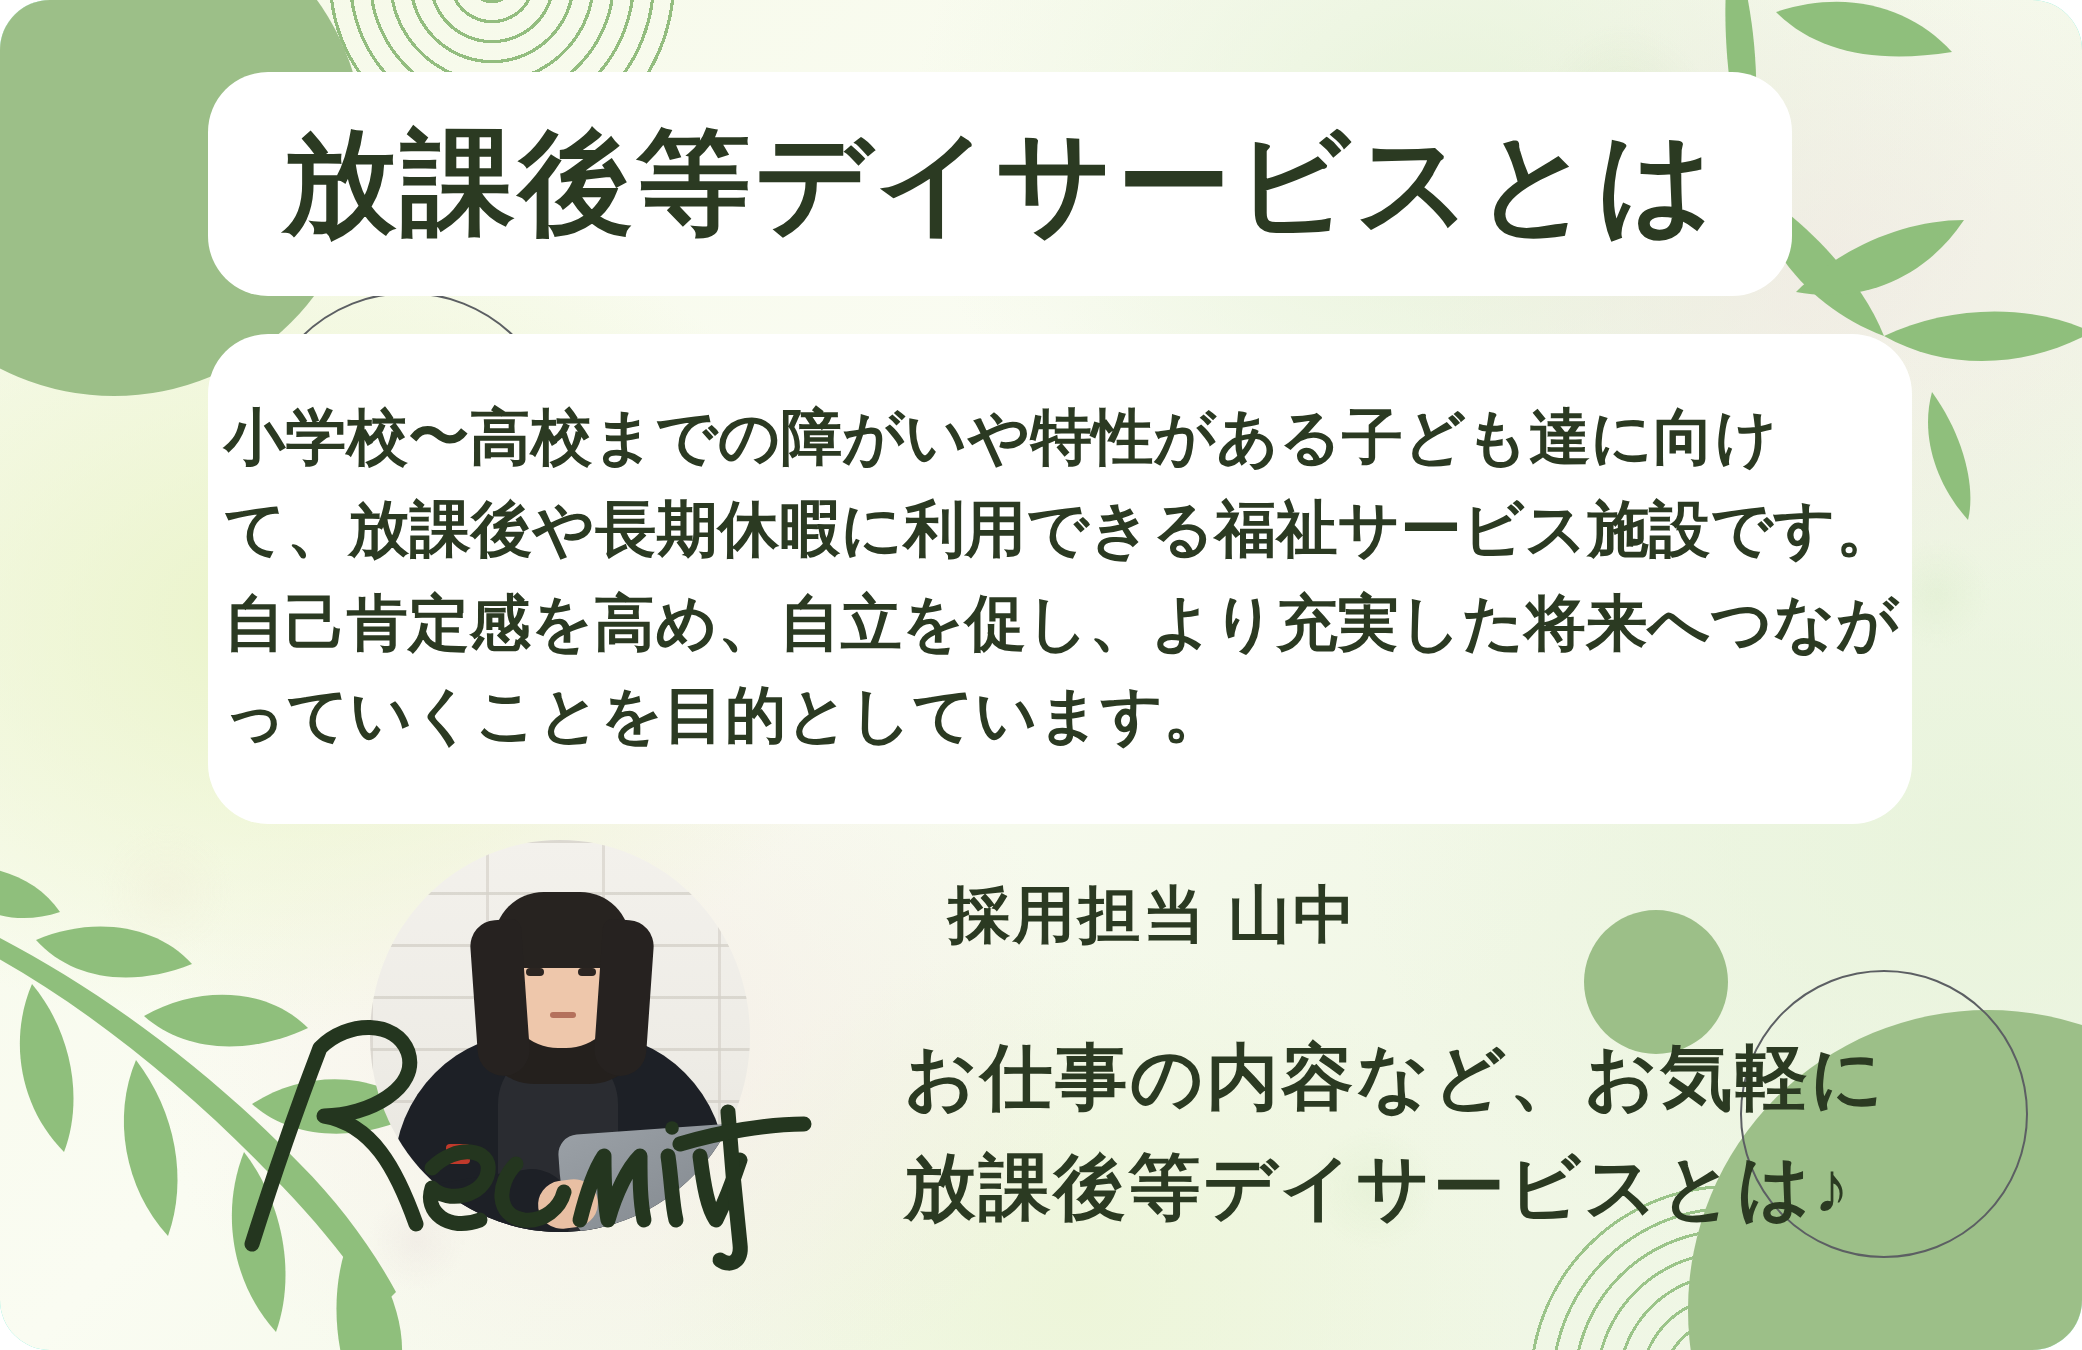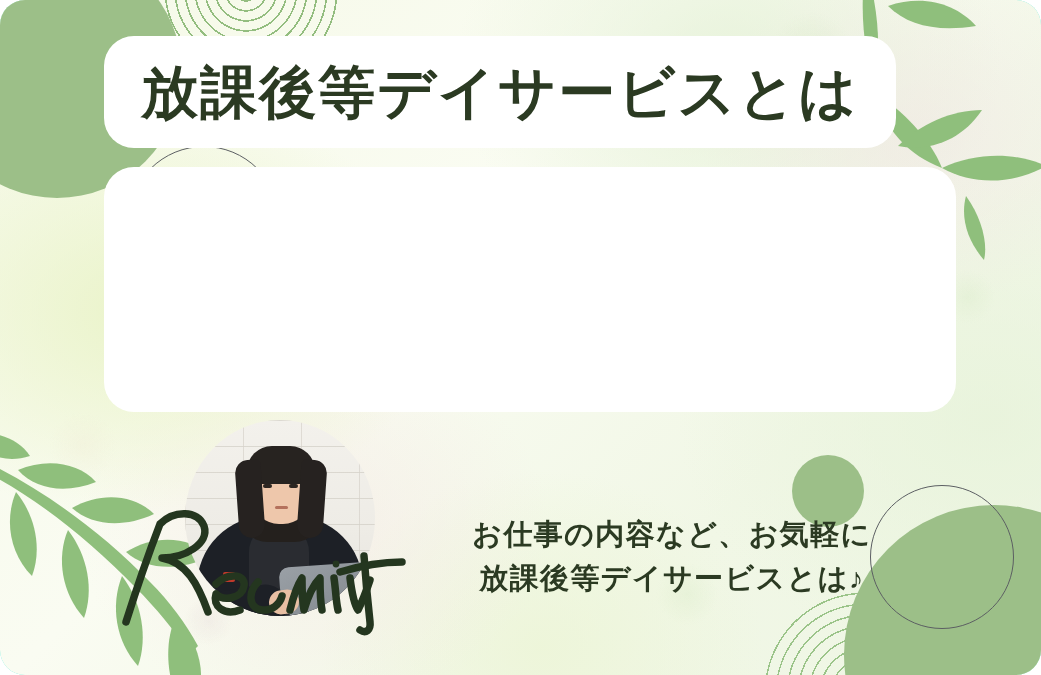--- a/index.html
+++ b/index.html
@@ -157,21 +157,21 @@
     pointer-events:none;
   }
   
   .recruiter-name{
     position:absolute;left:474px;top:437px;
     color:#2b3a22;font-weight:800;font-size:31px;letter-spacing:1.5px;
     white-space:nowrap;
   }
   .invite{
     position:absolute;left:452px;top:512px;width:440px;
-    color:#2b3a22;font-weight:800;font-size:29px;line-height:1.52;
+    color:#2b3a22;font-weight:800;font-size:36px;line-height:1.52;
     letter-spacing:1.4px;text-align:center;
   }
   .invite span{display:block;white-space:nowrap;}
 </style>
 </head>
 <body>
 
 <div id="poster">
 
   <div class="wash wash-base"></div>
@@ -244,20 +244,22 @@
       <path d="M238 78 C240 94 242 104 246 110 C250 102 254 92 258 80"></path>
       <path d="M252 56 C254 84 256 104 258 122 C259 130 254 134 248 130"></path>
       <path d="M228 72 C248 66 272 62 290 62"></path>
     </g>
   </svg>
 
   <div class="card card-title"></div>
   <div class="title-text">放課後等デイサービスとは</div>
 
   <div class="card card-body"></div>
-
+  <div class="body-text">小学校〜高校までの障がいや特性がある子ども達に向けて、放課後や長期休暇に利用できる福祉サービス施設です。自己肯定感を高め、自立を促し、より充実した将来へつながっていくことを目的としています。</div>
+
+  <div class="recruiter-name">採用担当 山中</div>
 
   <div class="invite">
     <span>お仕事の内容など、お気軽に</span>
     <span>放課後等デイサービスとは♪</span>
   </div>
 
 </div>
 
 </body></html>

